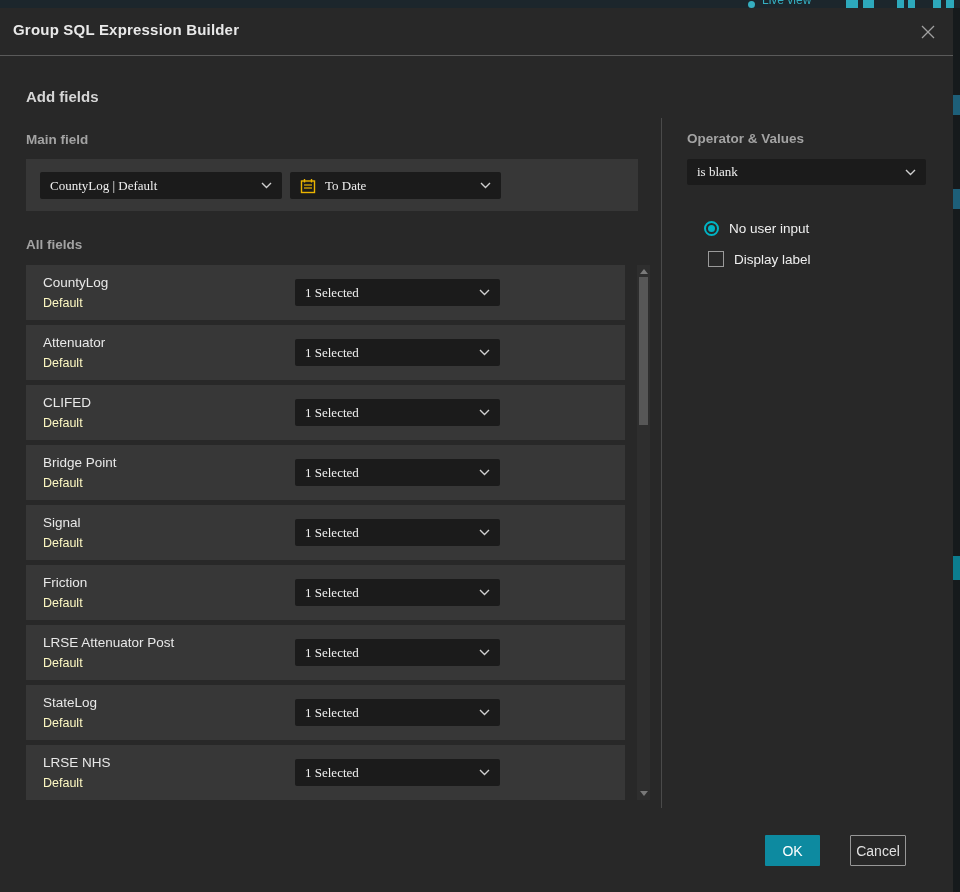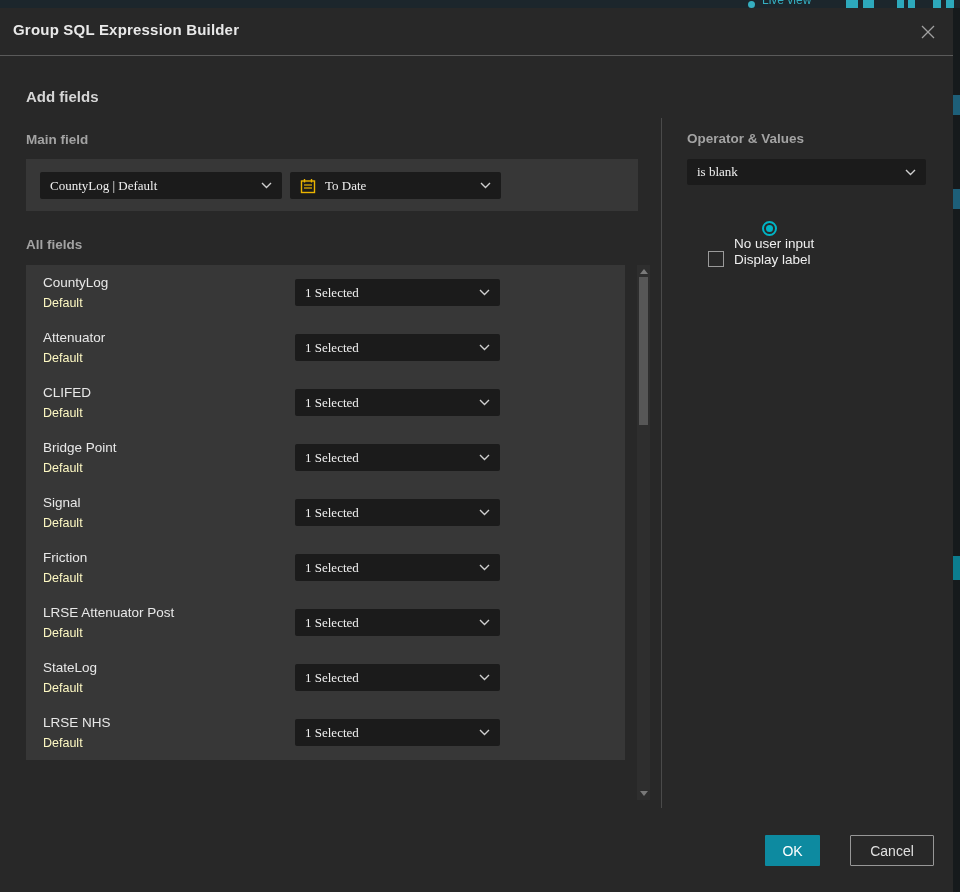--- a/index.html
+++ b/index.html
@@ -52,21 +52,21 @@
 
   .main-box { position:absolute; left:26px; top:151px; width:612px; height:52px;
               background:#373737; }
   .dd-field { left:14px; top:13px; width:242px; height:27px;gap:24px; }
   .dd-type  { left:264px; top:13px; width:211px; height:27px; }
   .cal-ic { margin-right:9px; display:flex; }
 
   
   .fields-list { position:absolute; left:26px; top:257px; width:599px; }
   .frow { position:relative; width:100%; height:55px; background:#373737;
-          }
+          margin-bottom:5px; }
   .frow .fname { position:absolute; left:17px; top:10px; font-size:13.5px;
           color:#e8e8e8; }
   .frow .fsub  { position:absolute; left:17px; top:31px; font-size:12.5px;
           color:#fef9c3; }
   .frow .dd { left:269px; top:14px; width:205px; height:27px; }
 
   
   .scrollbar { position:absolute; left:637px; top:257px; width:13px; height:535px;
                background:#2e2e2e; }
   .sb-thumb { position:absolute; left:2px; top:12px; width:9px; height:148px;
@@ -75,36 +75,36 @@
   .sb-up   { top:4px; border-left:4px solid transparent; border-right:4px solid transparent;
              border-bottom:5px solid #7a7a7a; }
   .sb-down { bottom:4px; border-left:4px solid transparent; border-right:4px solid transparent;
              border-top:5px solid #7a7a7a; }
 
   .v-divider { position:absolute; left:661px; top:110px; width:1px; height:690px;
                background:#4a4a4a; }
 
   
   .dd-op { left:687px; top:151px; width:239px; height:26px; }
-  .radio-row { position:absolute; left:724px; top:213px; display:flex;
-               align-items:center; cursor:pointer;flex-direction:column; }
+  .radio-row { position:absolute; left:704px; top:213px; display:flex;
+               align-items:center; cursor:pointer; }
   .radio { width:15px; height:15px; border-radius:50%; border:2px solid #00b4c5;
            display:flex; align-items:center; justify-content:center; background:#282828; }
   .radio .dot { width:7px; height:7px; border-radius:50%; background:#00b4c5; }
   .radio-row .lbl { margin-left:10px; font-size:13.5px; color:#efefef; }
   .check-row { position:absolute; left:708px; top:243px; display:flex;
                align-items:center; cursor:pointer; }
   .checkbox { width:16px; height:16px; border:1.5px solid #9a9a9a; background:transparent; }
   .check-row .lbl { margin-left:10px; font-size:13.5px; color:#efefef; }
 
   
   .btn { position:absolute; top:827px; height:31px; font-size:14px; display:flex;
          align-items:center; justify-content:center; cursor:pointer; border-radius:1px; }
   .btn-ok { left:765px; width:55px; background:#0d8aa0; color:#ffffff; }
-  .btn-cancel { left:850px; width:84px; background:transparent; color:#e0e0e0;
+  .btn-cancel { left:850px; width:56px; background:transparent; color:#e0e0e0;
                 border:1px solid #979797; }
 </style>
 </head>
 <body>
 
 <div class="bg-top">
   <span class="live-dot"></span>
   <span class="live-label">Live view</span>
   <span class="frag f1"></span>
   <span class="frag f2"></span>

